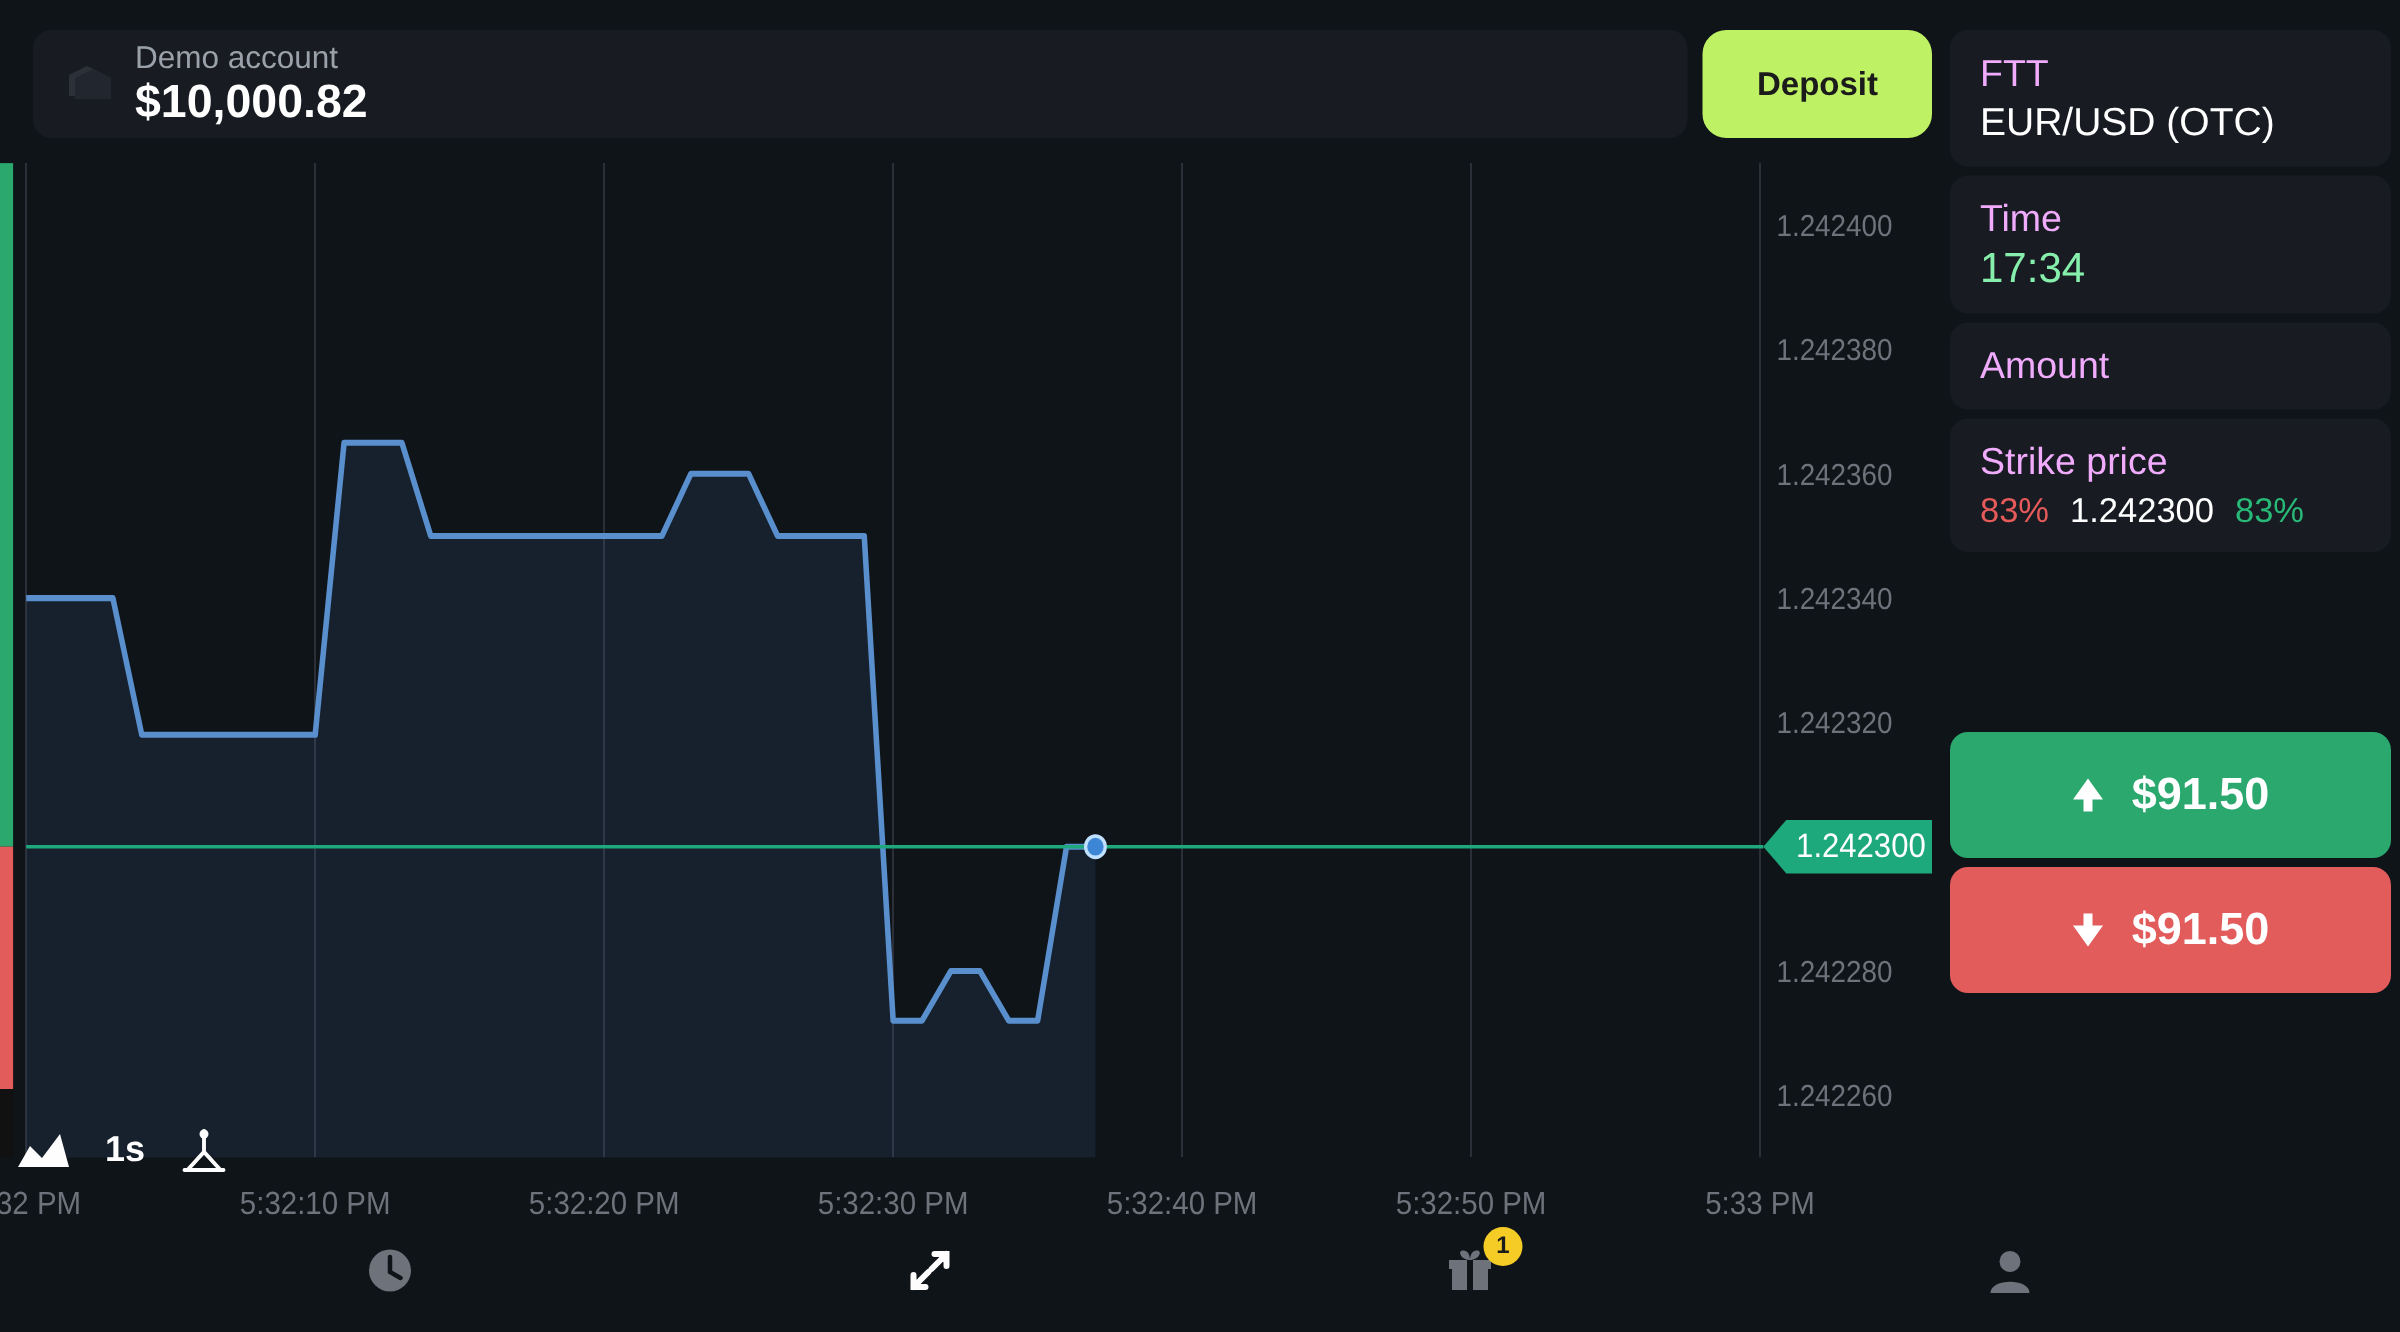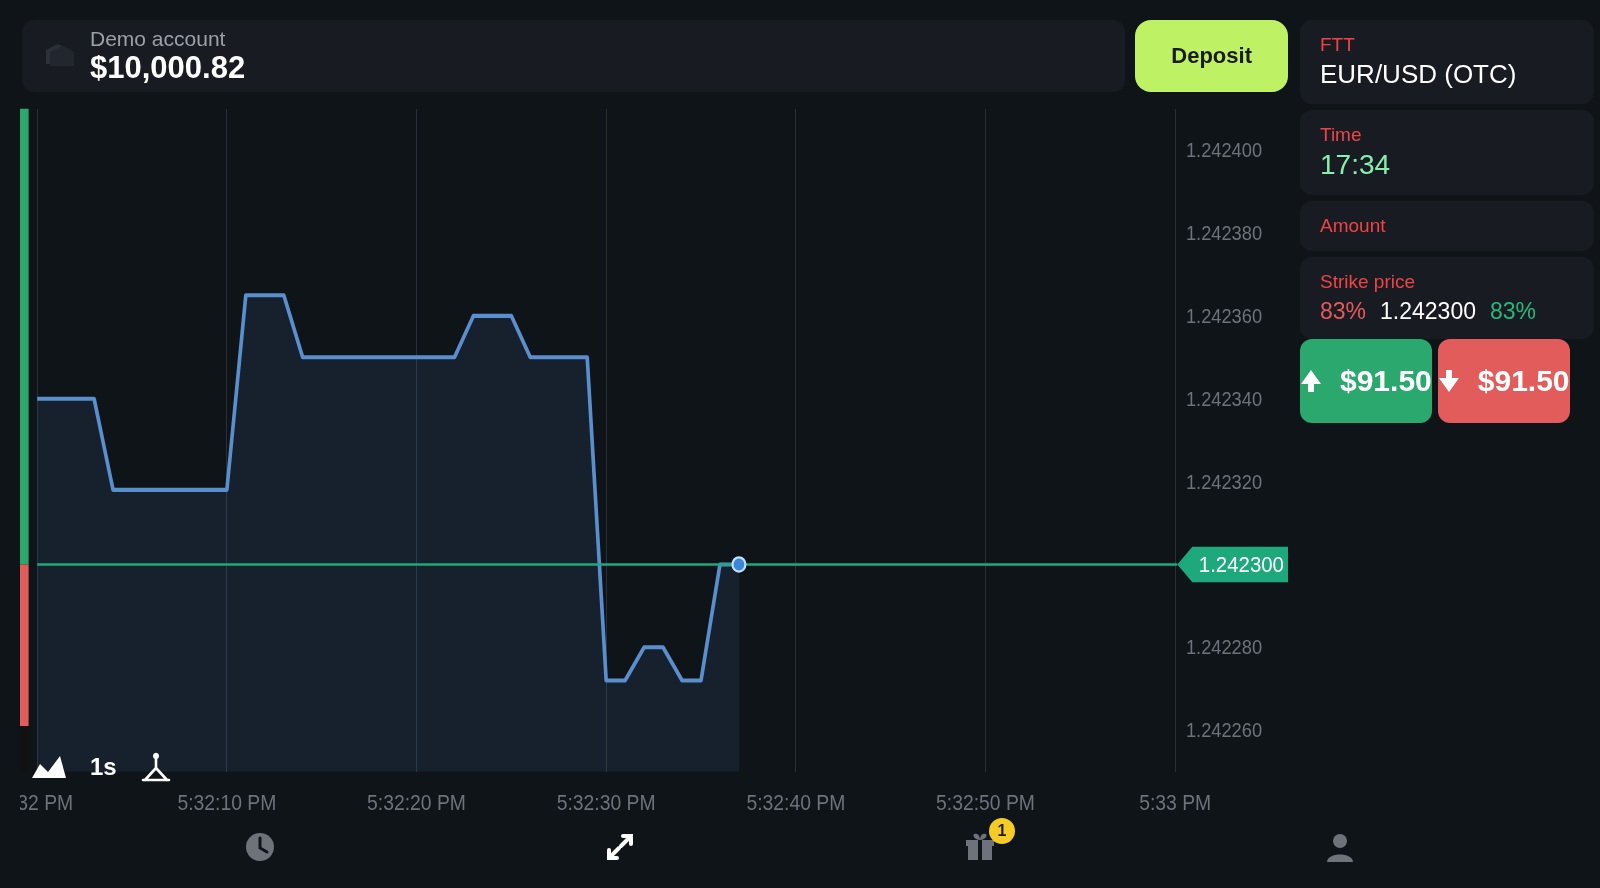--- a/index.html
+++ b/index.html
@@ -10,45 +10,45 @@
   .right-pane { width: 300px; display: flex; flex-direction: column; margin-left: 12px; padding-right: 6px; }
 
   .top-bar { display: flex; align-items: stretch; margin: 20px 0 12px 22px; height: 72px; }
   .account-card { flex: 1; background: #181c22; border-radius: 12px; display: flex; align-items: center; padding: 10px 22px; }
   .account-icon { width: 32px; height: 28px; margin-right: 14px; opacity: 0.6; }
   .account-text { display: flex; flex-direction: column; }
   .account-label { color: #9aa1aa; font-size: 21px; font-weight: 400; line-height: 1.1; }
   .account-balance { color: #fff; font-size: 31px; font-weight: 600; line-height: 1.1; }
   .deposit-btn { background: #bef264; color: #1b1b1b; border: none; border-radius: 16px; font-size: 22px; font-weight: 600; padding: 0 36px; margin-left: 10px; cursor: pointer; }
 
-  .chart-wrap { flex: 1; position: relative; margin-left: 20px; }
+  .chart-wrap { flex: 1; position: relative; margin-left: 0; }
   .chart-svg { position: absolute; inset: 0; width: 100%; height: 100%; }
 
   .y-tick { fill: #6d727b; font-size: 17px; text-anchor: start; }
   .x-tick { fill: #6d727b; font-size: 18px; text-anchor: middle; }
   .grid-line { stroke: #2a2f38; stroke-width: 1; shape-rendering: crispEdges; }
 
   .price-tag { fill: #1ea97c; }
   .price-tag-text { fill: #fff; font-size: 19px; font-weight: 500; }
 
   .toolbar { position: absolute; left: 12px; bottom: 106px; display: flex; align-items: center; gap: 24px; }
   .toolbar .tool { color: #f0f0f0; cursor: pointer; display: flex; align-items: center; justify-content: center; }
   .toolbar .tool-label { font-size: 24px; font-weight: 600; color: #fff; }
 
   .right-card { background: #181c22; border-radius: 12px; padding: 14px 20px; margin-top: 20px; }
   .right-card + .right-card { margin-top: 6px; }
-  .card-label { color: #ef4444; font-size: 19px; line-height: 1.2; }
+  .card-label { color: #f0abfc; font-size: 25px; line-height: 1.2; }
   .card-value { color: #86efac; font-size: 28px; font-weight: 500; margin-top: 2px; }
   .instrument-value { color: #fff; font-size: 26px; font-weight: 500; margin-top: 2px; }
   .strike-row { display: flex; align-items: baseline; gap: 14px; margin-top: 4px; }
   .strike-down { color: #e65a5a; font-size: 23px; font-weight: 500; }
   .strike-price { color: #fff; font-size: 23px; font-weight: 500; }
   .strike-up { color: #28b978; font-size: 23px; font-weight: 500; }
 
-  .trade-buttons { display: flex; flex-direction: row; gap: 6px; align-items: flex-end; }
+  .trade-buttons { margin-top: 120px; display: flex; flex-direction: column; gap: 6px; }
   .trade-btn { height: 84px; border: none; border-radius: 12px; display: flex; align-items: center; justify-content: center; gap: 18px; font-size: 30px; font-weight: 600; color: #fff; cursor: pointer; }
   .trade-btn.up { background: #2aa86e; }
   .trade-btn.down { background: #e35c5c; }
   .arrow-up, .arrow-down { width: 22px; height: 24px; }
 
   .bottom-nav { position: absolute; left: 0; right: 0; bottom: 0; height: 78px; display: flex; align-items: center; justify-content: space-around; padding: 0 80px; }
   .nav-item { color: #6d727b; position: relative; cursor: pointer; }
   .nav-item svg { width: 34px; height: 34px; }
   .badge { position: absolute; top: -12px; right: -18px; background: #f5cc26; color: #1b1b1b; width: 26px; height: 26px; border-radius: 13px; font-size: 16px; font-weight: 700; display: flex; align-items: center; justify-content: center; }
 </style>

